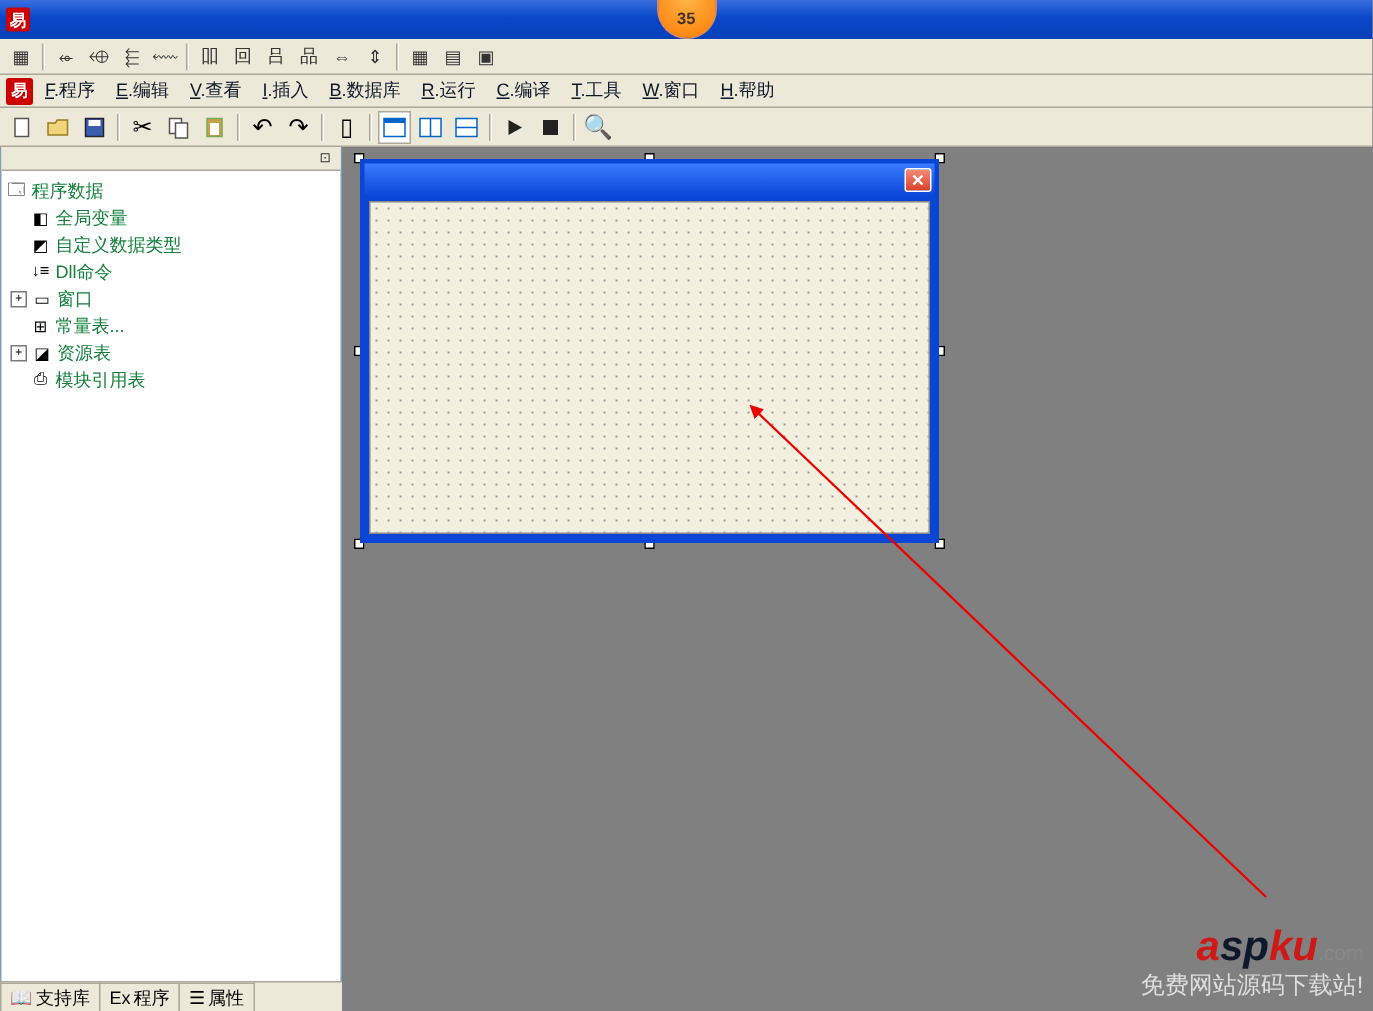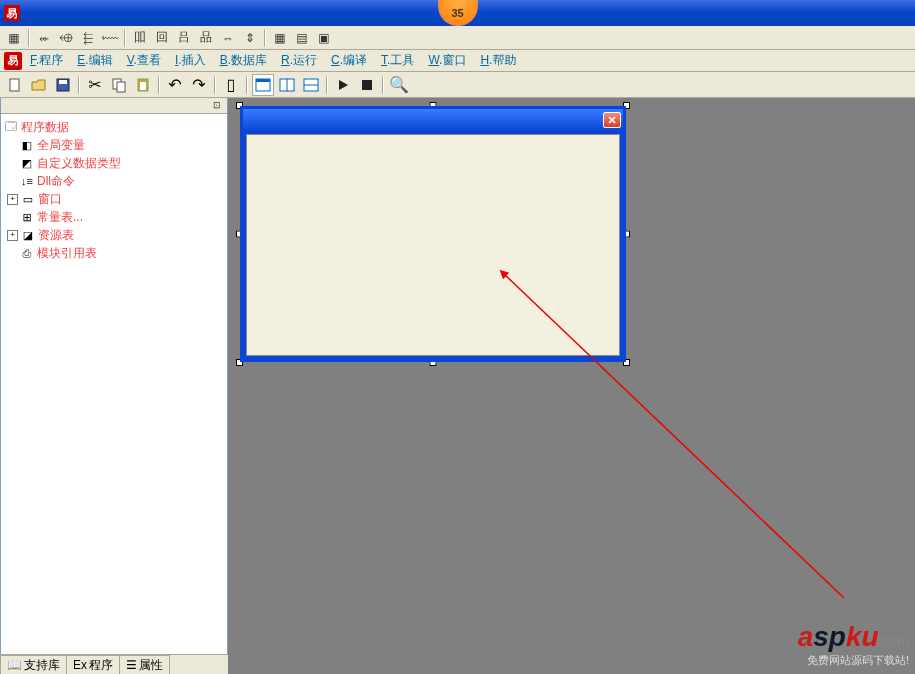--- a/index.html
+++ b/index.html
@@ -10,41 +10,41 @@
 .titlebar .app-icon { width: 16px; height: 16px; background: #c00; color: #fff; font-size: 11px; display: flex; align-items: center; justify-content: center; margin-right: 4px; border-radius: 2px; }
 .titlebar .badge { position: absolute; top: 0; left: 50%; transform: translateX(-50%); width: 40px; height: 26px; background: radial-gradient(circle at 50% 0%, #ffb347, #ff7b00); border-radius: 0 0 20px 20px; display: flex; align-items: center; justify-content: center; color: #432; font-size: 11px; font-weight: bold; border: 1px solid #d86; border-top: none; }
 
 
 .toolbar { background: #ece9d8; border-bottom: 1px solid #aca899; display: flex; align-items: center; padding: 2px 4px; gap: 2px; }
 .toolbar.t1 { height: 24px; }
 .toolbar.t2 { height: 22px; }
 .toolbar.t3 { height: 26px; }
 .tb-btn { width: 20px; height: 20px; display: flex; align-items: center; justify-content: center; font-size: 12px; color: #333; cursor: pointer; border: 1px solid transparent; }
 .tb-sep { width: 2px; height: 18px; border-left: 1px solid #aca899; border-right: 1px solid #fff; margin: 0 2px; }
-.menu-item { font-size: 12px; color: #0369a1; padding: 2px 6px; cursor: pointer; }
+.menu-item { font-size: 12px; color: #0f172a; padding: 2px 6px; cursor: pointer; }
 .menu-item .hotkey { text-decoration: underline; }
 .tb-icon-e { width: 18px; height: 18px; background: #c00; color: white; font-size: 11px; font-weight: bold; display: flex; align-items: center; justify-content: center; border-radius: 2px; }
 .tb3-btn { width: 22px; height: 22px; display: flex; align-items: center; justify-content: center; cursor: pointer; border: 1px solid transparent; }
 .tb3-btn.active { border: 1px solid #aca899; background: #fff; }
 
 
 .main { display: flex; height: calc(674px - 26px - 24px - 22px - 26px); }
 
 
 .tree-panel { width: 228px; background: #fff; border: 1px solid #7f9db9; border-top: none; position: relative; display: flex; flex-direction: column; }
 .tree-header { height: 16px; background: #ece9d8; border-bottom: 1px solid #aca899; display: flex; justify-content: flex-end; align-items: center; padding-right: 2px; }
 .tree-pin { width: 12px; height: 12px; font-size: 9px; color: #333; }
 .tree-body { flex: 1; overflow: auto; padding: 4px 2px; font-size: 12px; }
 .tree-body::-webkit-scrollbar { width: 16px; background: #ece9d8; }
 .tree-body::-webkit-scrollbar-thumb { background: #c8c4b0; border: 1px solid #aca899; }
 .tree-node { display: flex; align-items: center; height: 18px; white-space: nowrap; }
 .tree-indent { display: inline-block; }
 .tree-exp { width: 11px; height: 11px; border: 1px solid #7b7b7b; display: inline-flex; align-items: center; justify-content: center; font-size: 8px; line-height: 8px; margin-right: 2px; background: #fff; color:#000; }
 .tree-icon { width: 16px; height: 14px; display: inline-flex; align-items: center; justify-content: center; font-size: 11px; margin-right: 2px; }
-.tree-label { color: #ef4444; }
+.tree-label { color: #15803d; }
 
 
 .bottom-tabs { position: absolute; bottom: 0; left: 0; display: flex; height: 20px; background: #ece9d8; border-top: 1px solid #aca899; width: 228px; font-size: 12px; }
 .btab { padding: 2px 6px; border: 1px solid #aca899; border-bottom: none; background: #ece9d8; display: flex; align-items: center; gap: 2px; cursor: pointer; margin-right: -1px; }
 
 
 .canvas { flex: 1; background: #808080; position: relative; }
 .form-wrap { position: absolute; left: 12px; top: 8px; width: 386px; height: 256px; }
 .sel-handle { position: absolute; width: 7px; height: 7px; background: #fff; border: 1px solid #000; }
 .sh-tl { left: -4px; top: -4px; }
@@ -63,21 +63,21 @@
 
 .arrow-svg { position: absolute; left: 0; top: 0; pointer-events: none; }
 
 
 .watermark { position: absolute; right: 6px; bottom: 6px; text-align: right; color: #fff; font-family: Arial, sans-serif; }
 .watermark .brand { font-size: 28px; font-weight: bold; font-style: italic; }
 .watermark .brand .a { color: #d01818; }
 .watermark .brand .spk { color: #0f172a; }
 .watermark .brand .u { color: #d01818; }
 .watermark .brand .com { color: #888; font-size: 14px; font-style: normal; font-weight: normal; }
-.watermark .sub { font-size: 11px; color: #ddd; }
+.watermark .sub { font-size: 16px; color: #ddd; }
 </style>
 </head>
 <body>
 
 <div class="titlebar">
   <div class="app-icon">易</div>
   <div class="badge">35</div>
 </div>
 
 <div class="toolbar t1">

